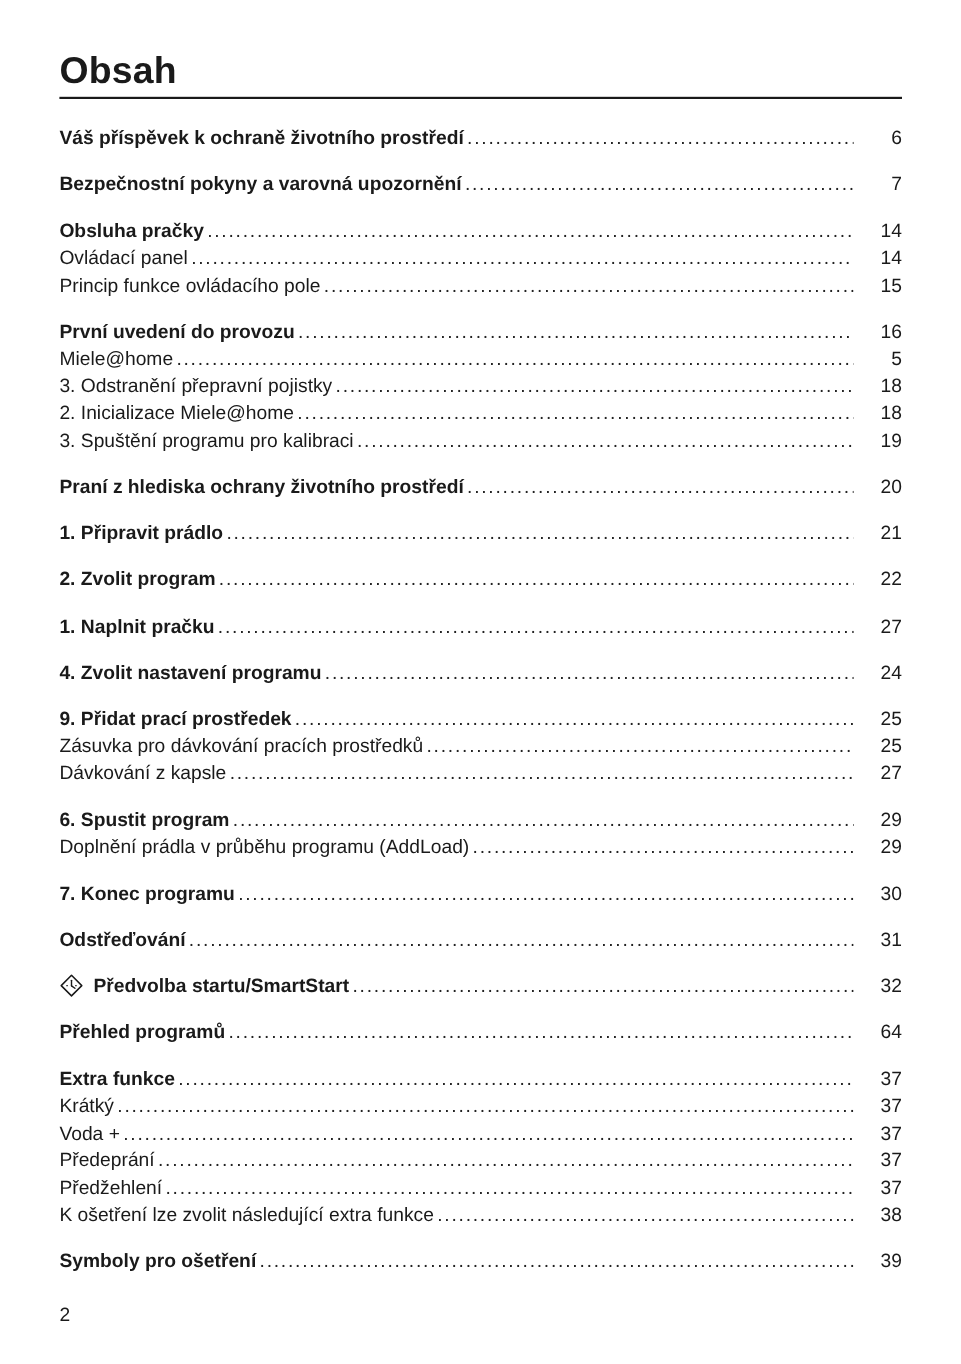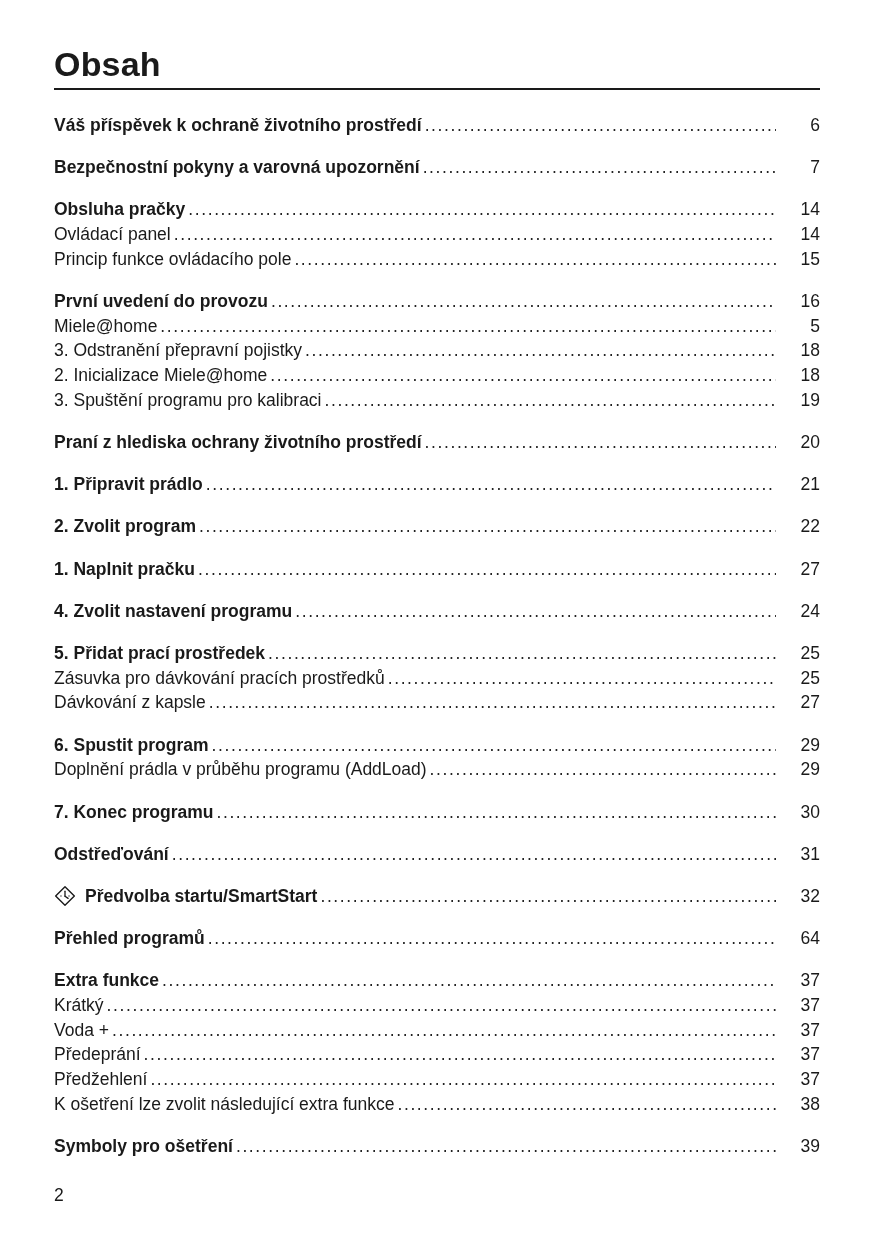--- a/index.html
+++ b/index.html
@@ -185,21 +185,21 @@
       </div>
       <div class="toc-group">
         <div class="toc-row bold">
     <span class="entry-label">4. Zvolit nastavení programu</span>
     <span class="dots"></span>
     <span class="pagenum">24</span>
   </div>
       </div>
       <div class="toc-group">
         <div class="toc-row bold">
-    <span class="entry-label">5. Přidat prací prostředek</span>
+    <span class="entry-label">9. Přidat prací prostředek</span>
     <span class="dots"></span>
     <span class="pagenum">25</span>
   </div>
         <div class="toc-row">
     <span class="entry-label">Zásuvka pro dávkování pracích prostředků</span>
     <span class="dots"></span>
     <span class="pagenum">25</span>
   </div>
         <div class="toc-row">
     <span class="entry-label">Dávkování z kapsle</span>

